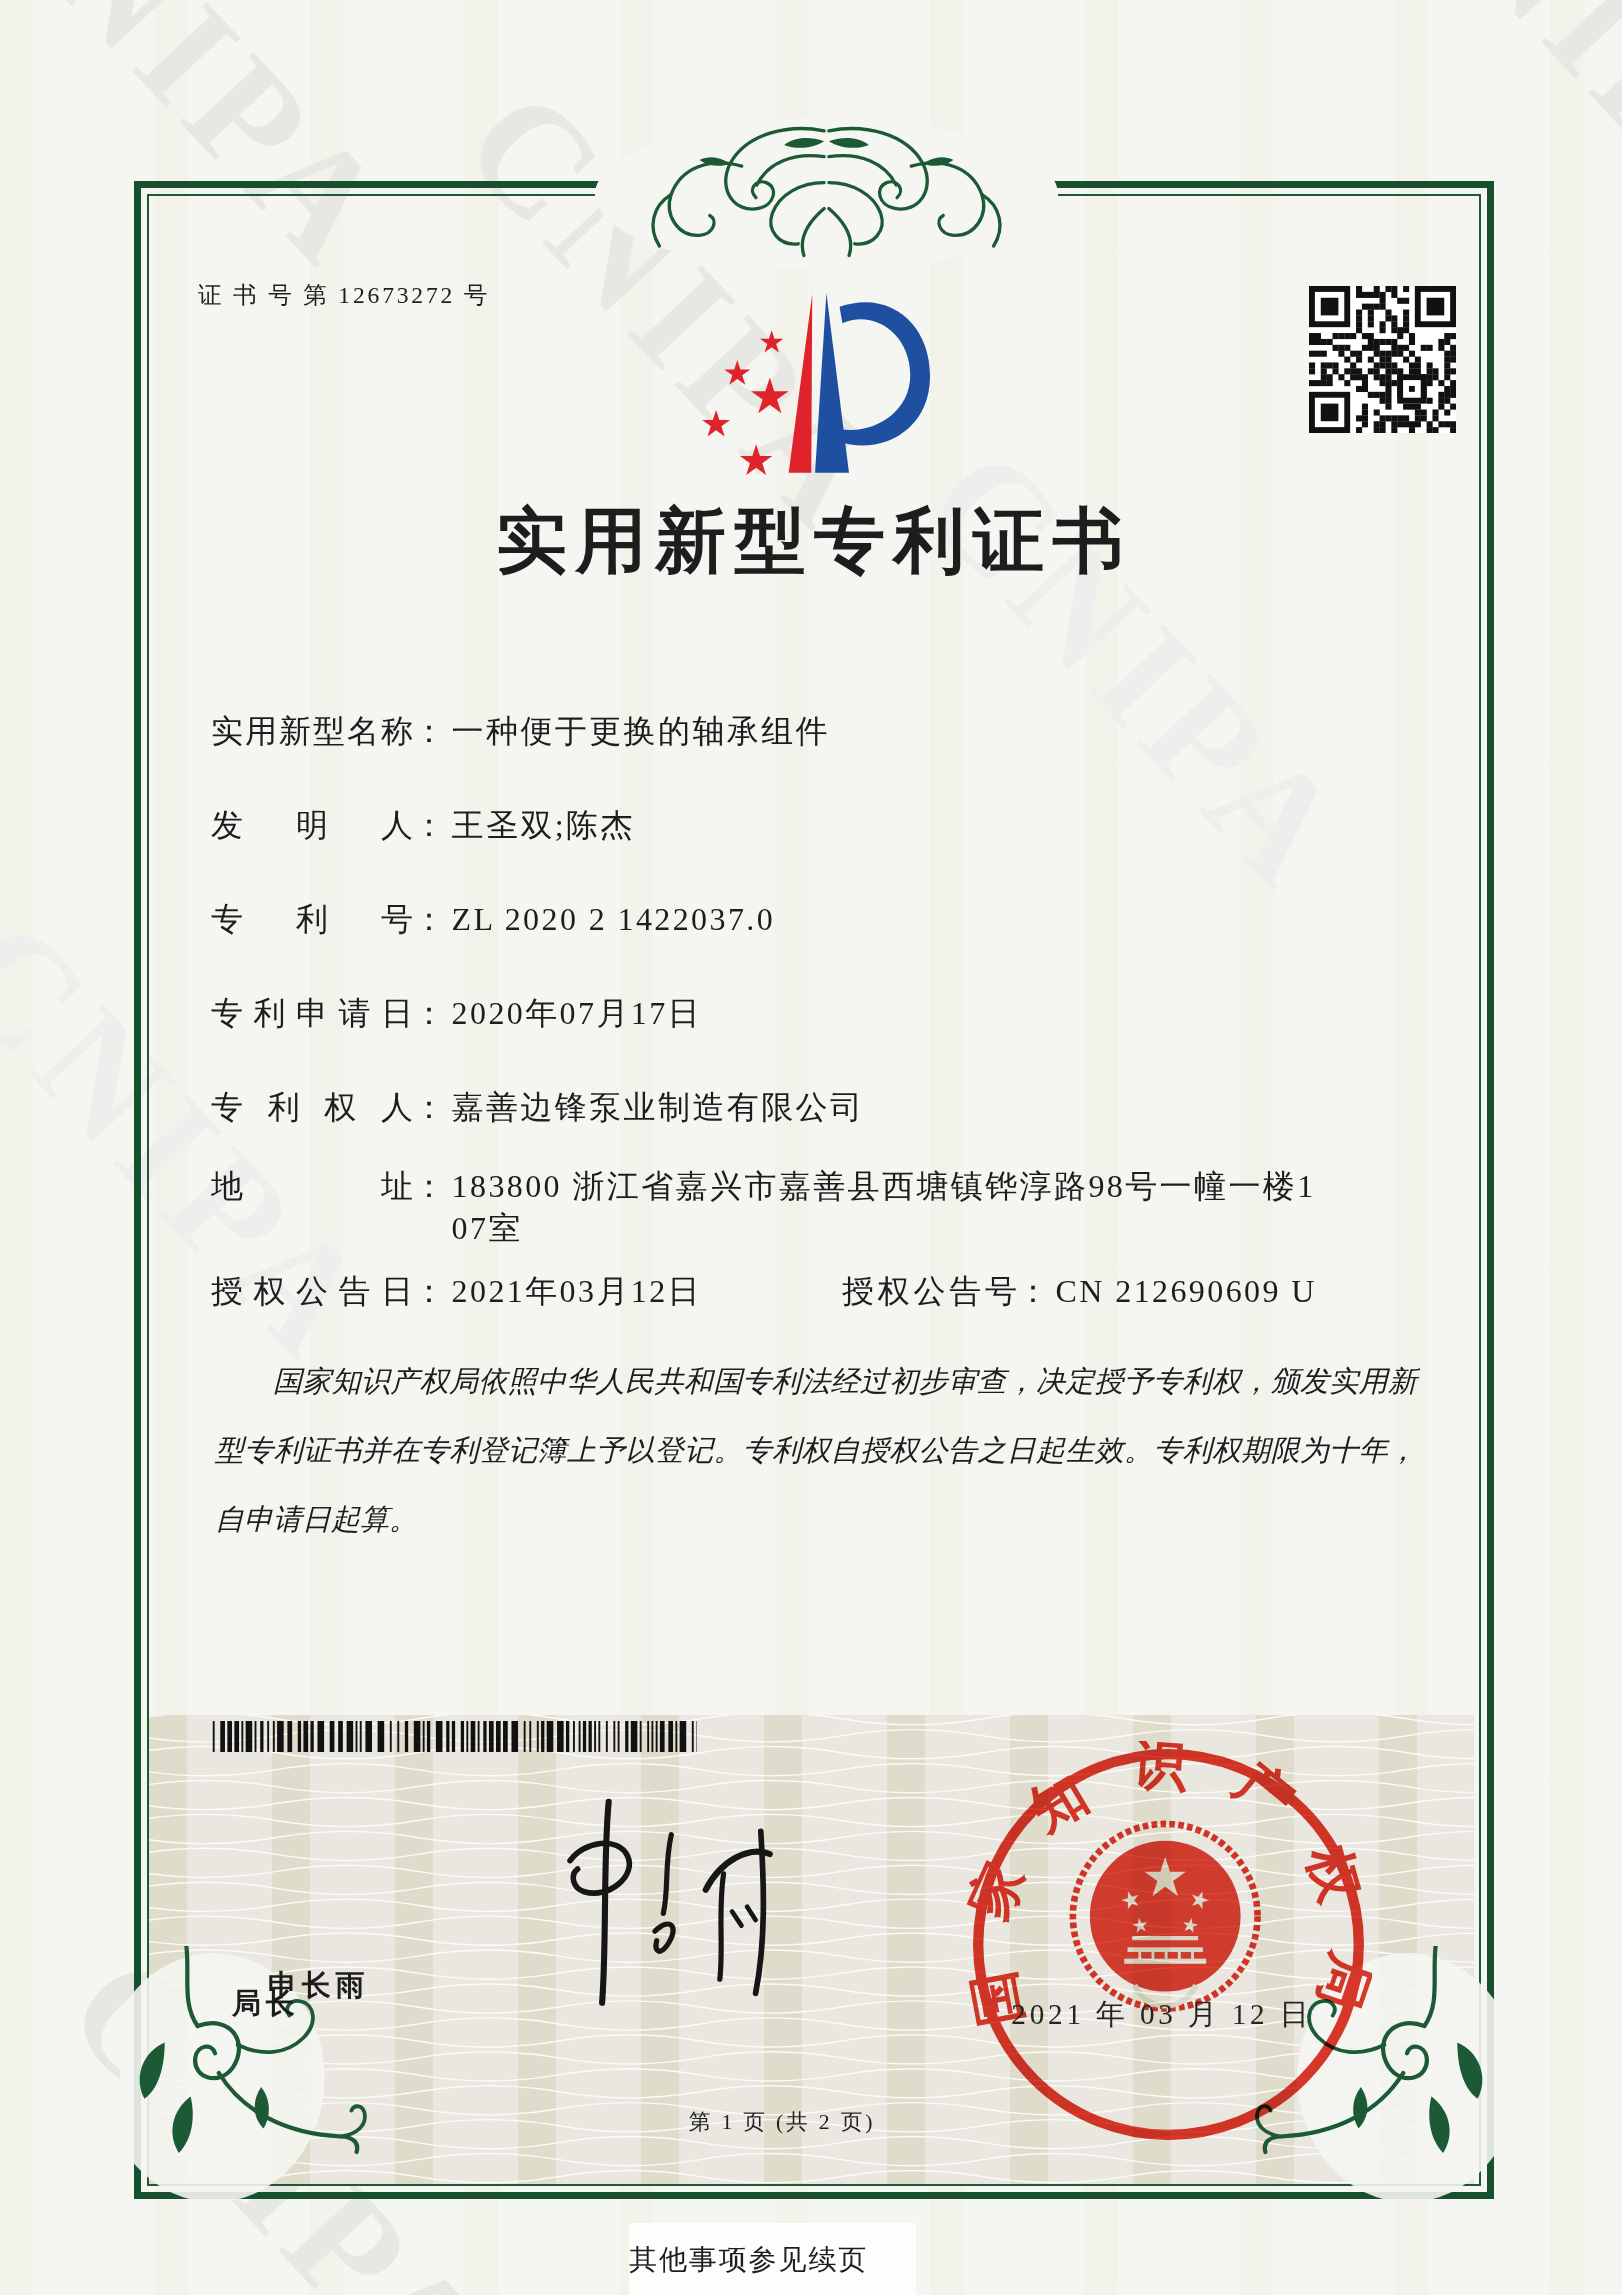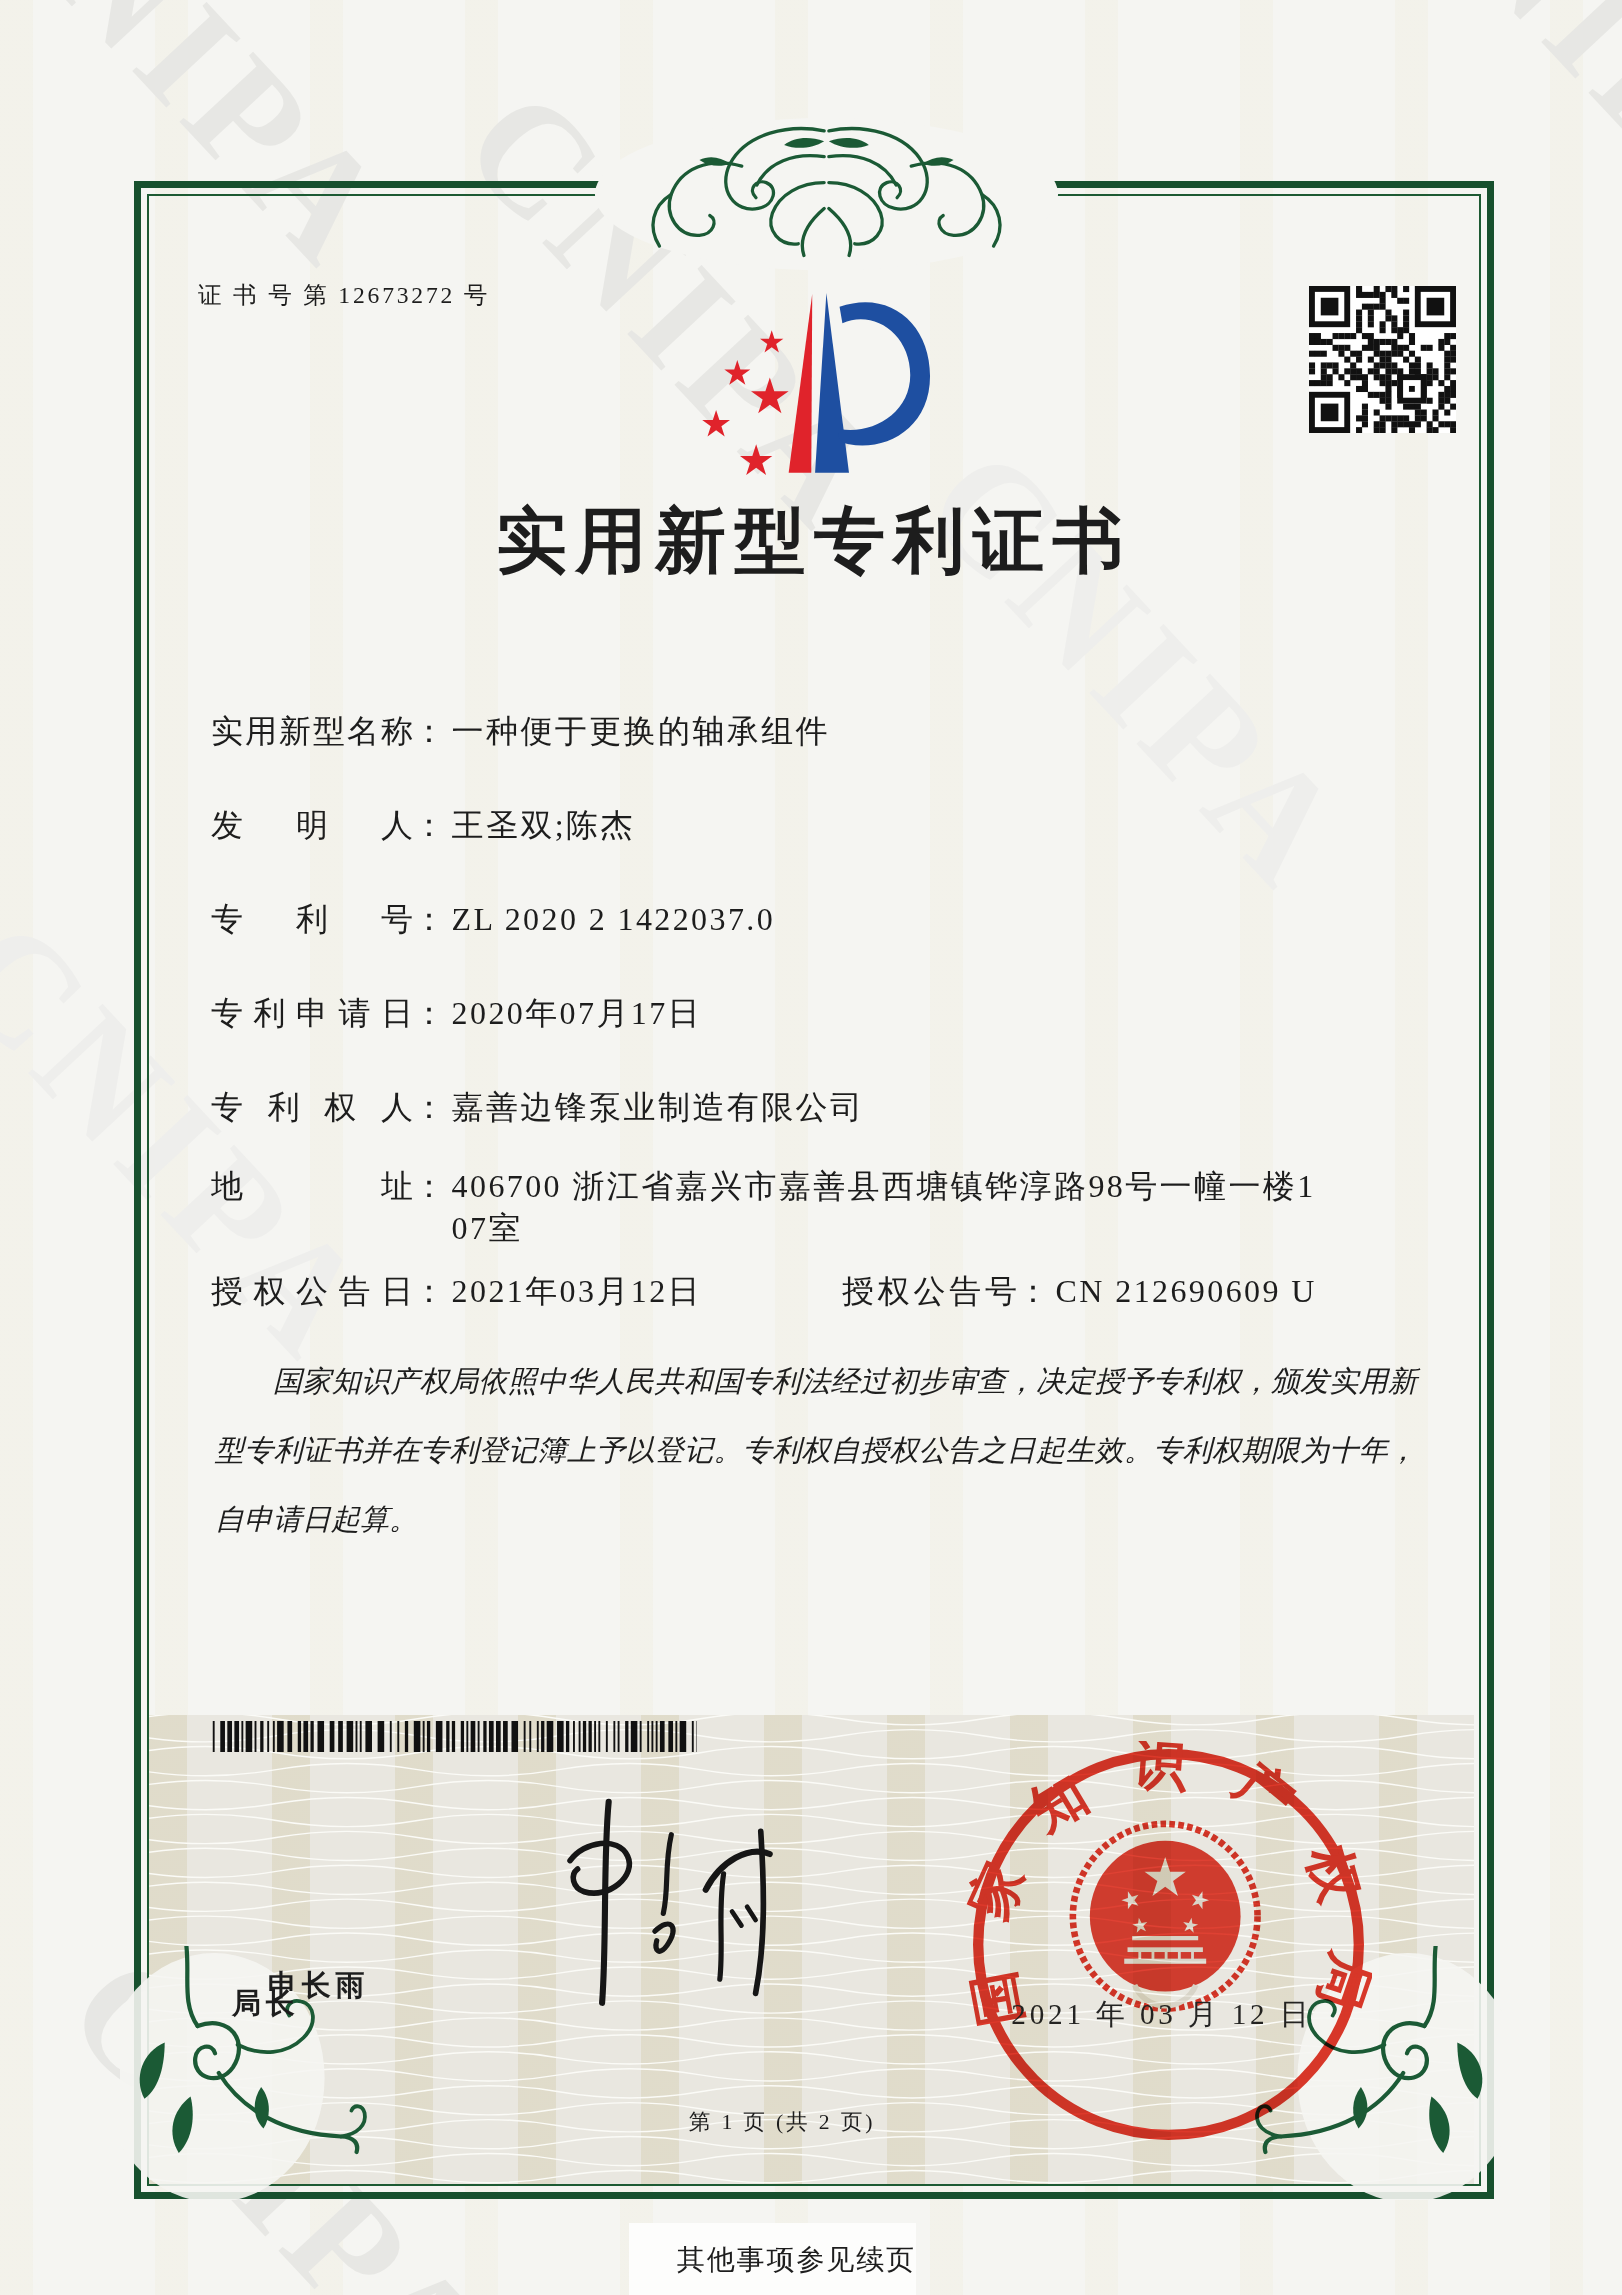--- a/index.html
+++ b/index.html
@@ -49,21 +49,21 @@
         font-family:"Liberation Sans","DejaVu Sans",sans-serif;z-index:6;}
   .signer{position:absolute;left:232px;top:1966px;font-size:29px;letter-spacing:4.7px;font-weight:600;
         font-family:"Liberation Sans","DejaVu Sans",sans-serif;z-index:6;margin-left:36px;}
   .sig{position:absolute;left:485px;top:1790px;width:302px;height:226px;z-index:6;}
   
   .seal{position:absolute;left:965px;top:1741px;width:407px;height:407px;z-index:7;opacity:.93;mix-blend-mode:multiply;}
   
   .pageinfo{position:absolute;left:556px;top:2107px;width:452px;text-align:center;font-size:21.7px;
             letter-spacing:2.8px;z-index:6;}
   .contbox{position:absolute;left:629px;top:2223px;width:287px;height:73px;background:#fdfdfc;z-index:6;
-           display:flex;align-items:center;justify-content:flex-end;}
+           display:flex;align-items:center;justify-content:flex-start;}
   .contbox span{font-size:28px;letter-spacing:1.9px;}
 </style>
 </head>
 <body>
 
 <div class="page">
 
   <div class="wm" style="left:-85px;top:-42px;">CNIPA</div>
   <div class="wm" style="left:1324px;top:-71px;">CNIPA</div>
   <div class="wm" style="left:410px;top:221px;">CNIPA</div>
@@ -446,21 +446,21 @@
         <span>专</span>
         <span>利</span>
         <span>权</span>
         <span>人</span>
       </span><span class="col">：</span><span class="val">嘉善边锋泵业制造有限公司</span>
   </div>
   <div class="field f5">
     <span class="lab">
         <span>地</span>
         <span>址</span>
-      </span><span class="col">：</span><span class="val">406700 浙江省嘉兴市嘉善县西塘镇铧淳路98号一幢一楼1
+      </span><span class="col">：</span><span class="val">183800 浙江省嘉兴市嘉善县西塘镇铧淳路98号一幢一楼1
 07室</span>
   </div>
   <div class="field f6">
     <span class="lab">
         <span>授</span>
         <span>权</span>
         <span>公</span>
         <span>告</span>
         <span>日</span>
       </span><span class="col">：</span><span class="val">2021年03月12日</span>

